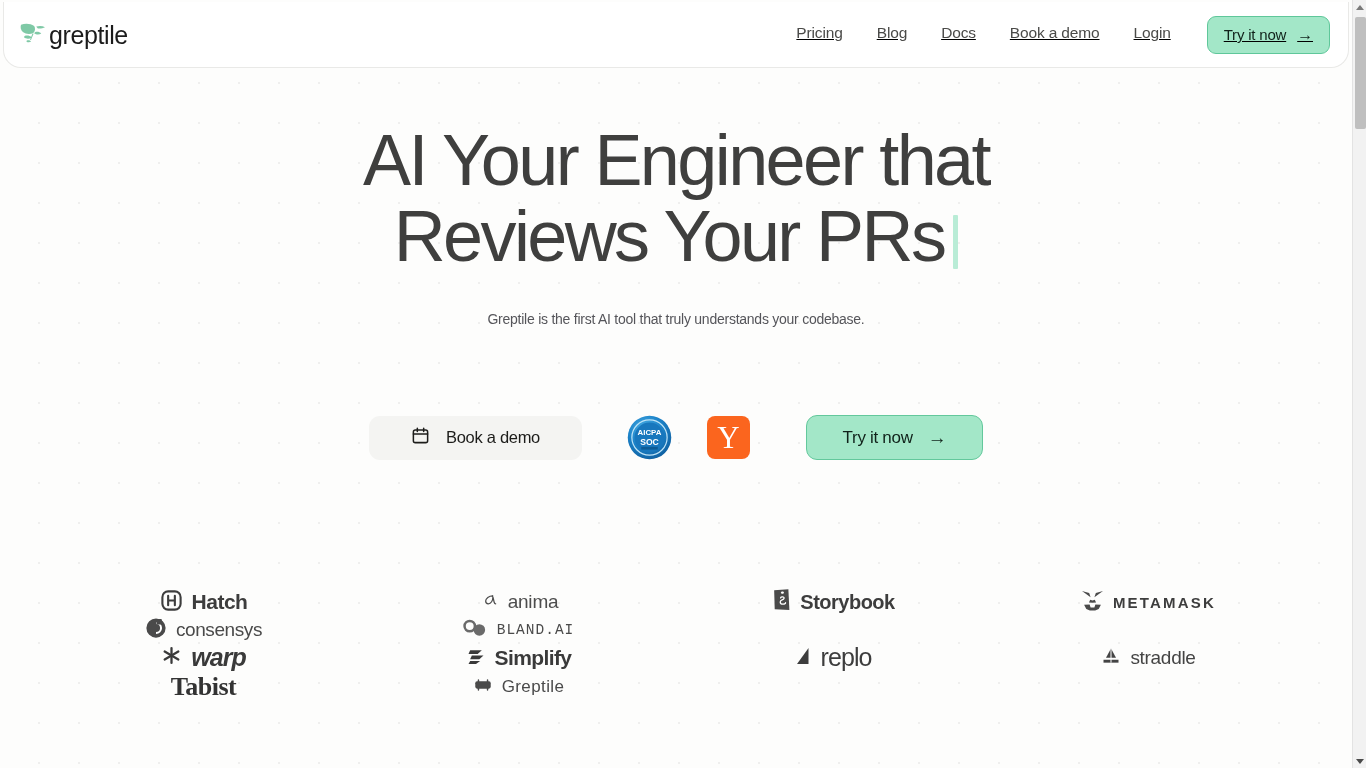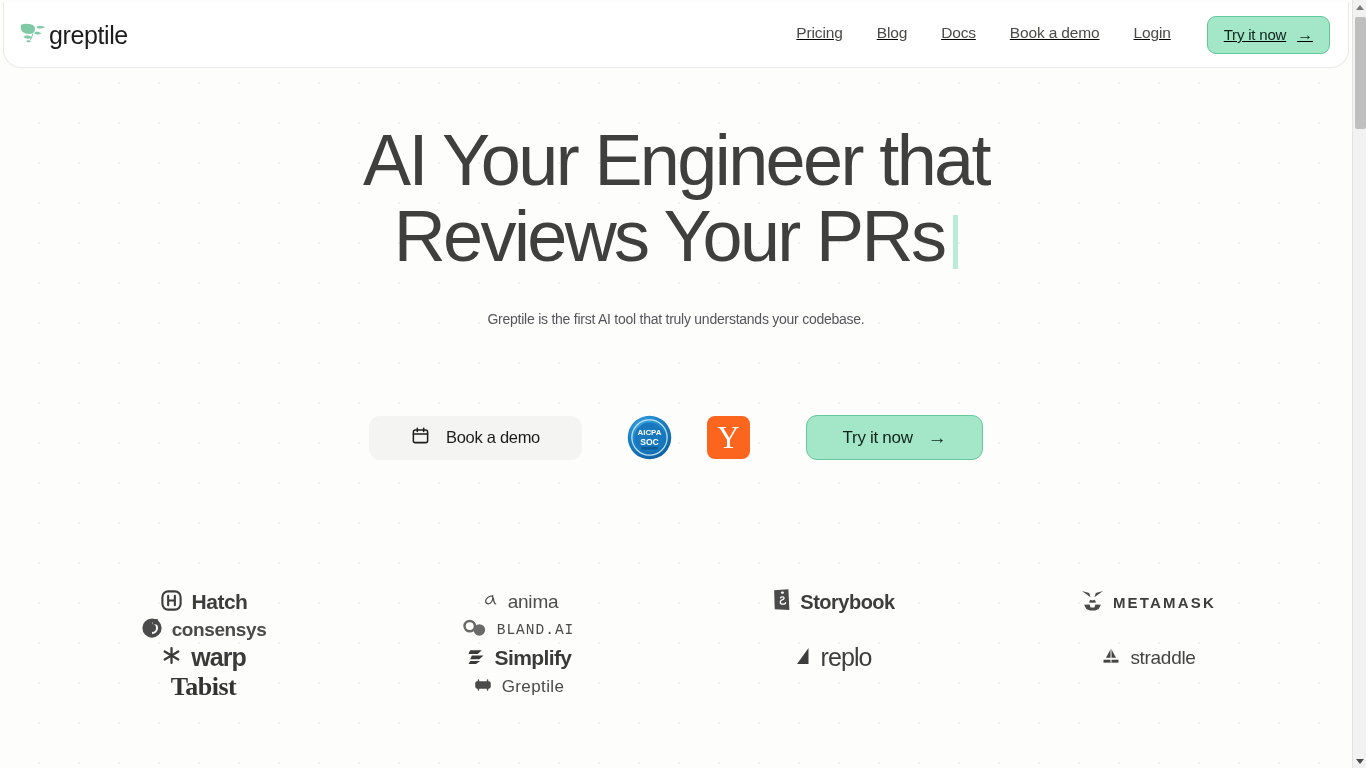--- a/index.html
+++ b/index.html
@@ -221,23 +221,23 @@
     gap: 9px;
     color: #4b4b4b;
     cursor: pointer;
   }
   .logo-text { white-space: nowrap; }
 
   .lt-hatch  { font-size: 21px; font-weight: bold; letter-spacing: -0.5px; color:#3d3d3d;}
   .lt-anima  { font-size: 19px; font-weight: 400; color:#4d4d4d; letter-spacing:-0.2px;}
   .lt-story  { font-size: 20px; font-weight: bold; letter-spacing: -0.5px; color:#3d3d3d;}
   .lt-meta   { font-size: 15px; font-weight: bold; letter-spacing: 2.2px; color:#3d3d3d;}
-  .lt-consen { font-size: 19px; font-weight: 700; letter-spacing:-0.4px; color:#4a4a4a;}
+  .lt-consen { font-size: 19px; font-weight: 400; letter-spacing:-0.4px; color:#4a4a4a;}
   .lt-bland  { font-size: 14.5px; font-family:"Liberation Mono", monospace; letter-spacing: 1px; color:#4a4a4a;}
-  .lt-warp   { font-size: 25px; font-weight: bold; letter-spacing:-1px; color:#3a3a3a;text-align:right;}
+  .lt-warp   { font-size: 25px; font-weight: bold; font-style: italic; letter-spacing:-1px; color:#3a3a3a;text-align:right;}
   .lt-simpl  { font-size: 21px; font-weight: bold; letter-spacing:-0.6px; color:#3a3a3a;}
   .lt-replo  { font-size: 25px; font-weight: 400; letter-spacing:-0.9px; color:#3d3d3d;}
   .lt-strad  { font-size: 19px; font-weight: 400; letter-spacing:-0.3px; color:#444;}
   .lt-tabist { font-size: 26px; font-family:"Liberation Serif", serif; font-weight: bold; letter-spacing:-0.5px; color:#333;}
   .lt-lang   { font-size: 17px; font-weight: 400; letter-spacing: 0.4px; color:#4a4a4a;}
 
   
   #scrollbar {
     position: absolute;
     right: 0; top: 0;

